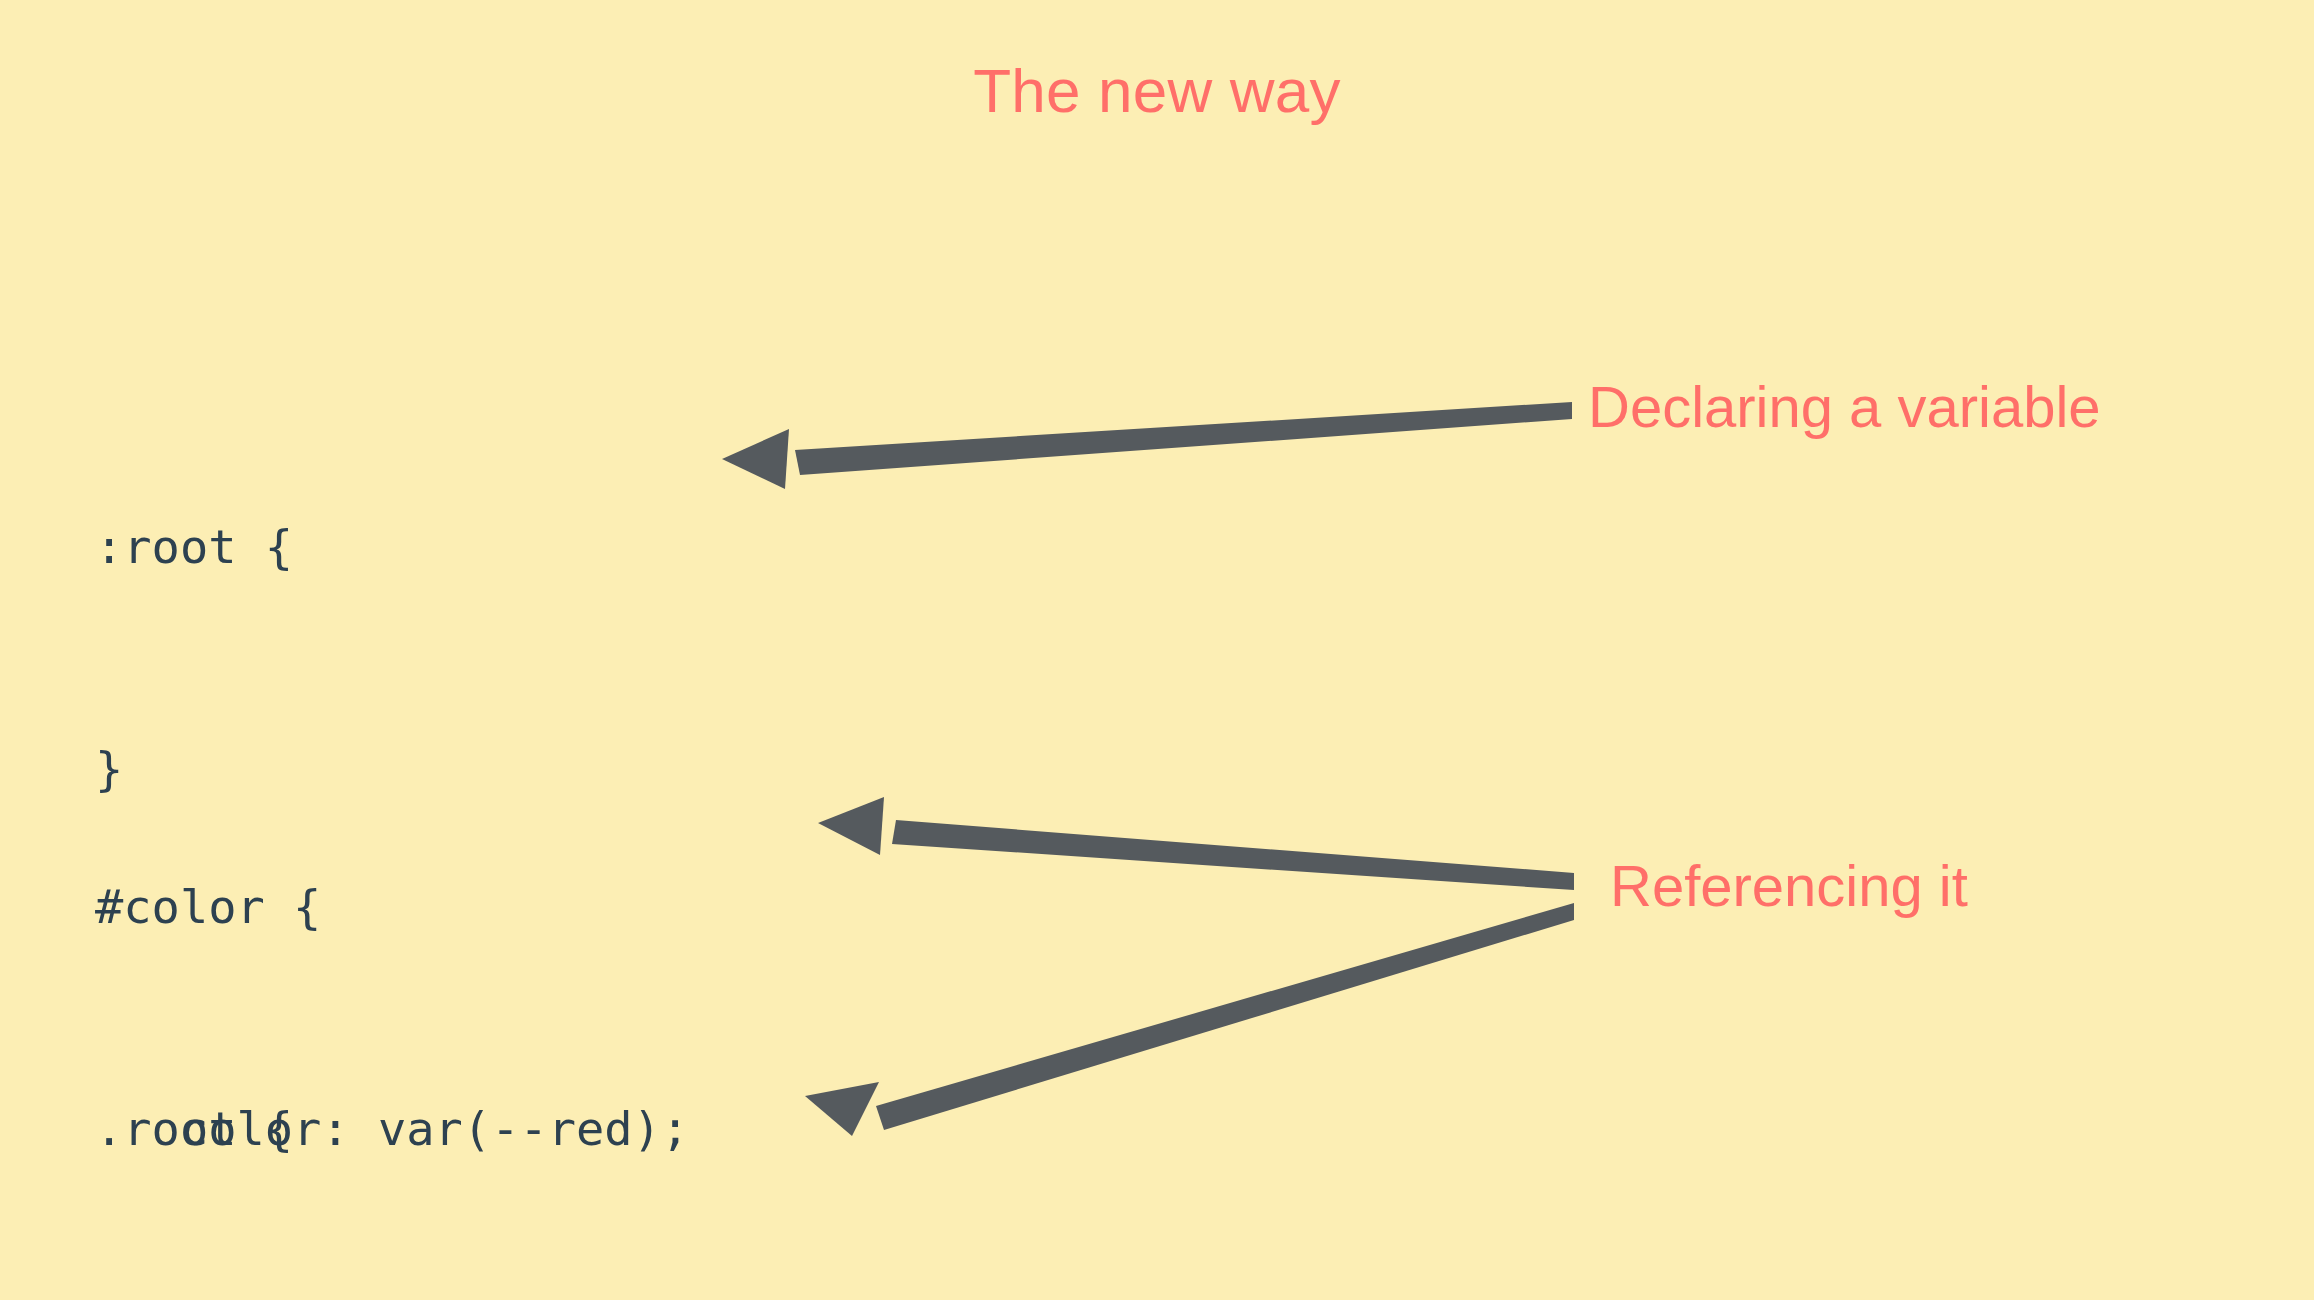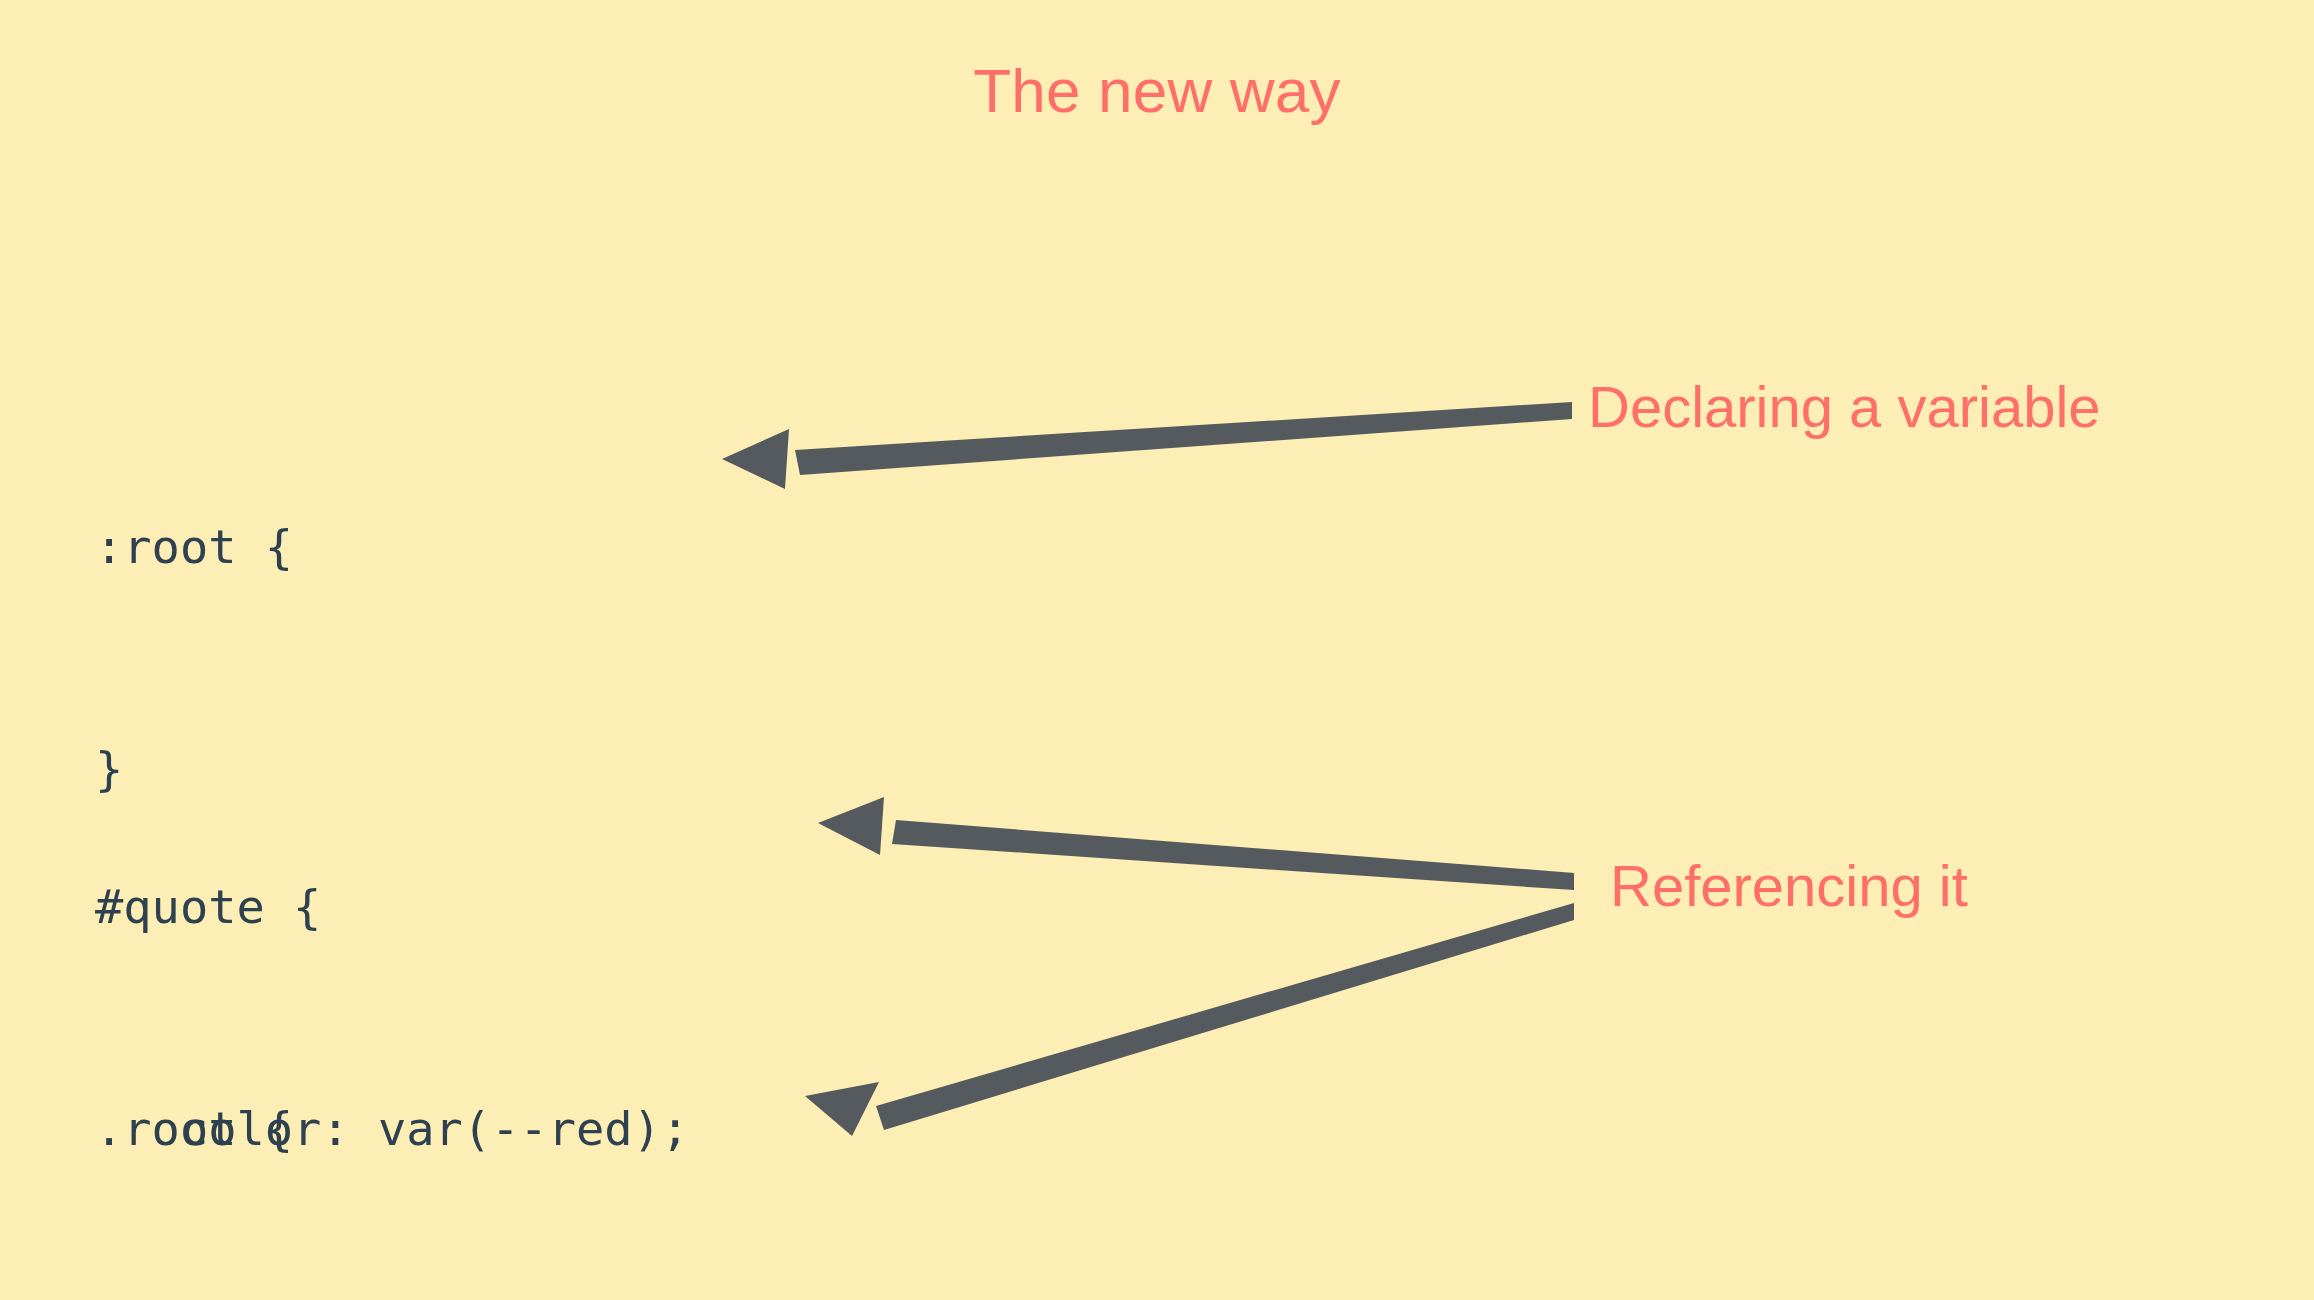--- a/index.html
+++ b/index.html
@@ -79,21 +79,21 @@
 <div class="slide">
 
   <div class="slide-title">The new way</div>
 
   <div class="code-block" id="code-root">
     <span class="code-line">:root {</span>
     <span class="code-line">}</span>
   </div>
 
   <div class="code-block" id="code-title">
-    <span class="code-line">#quote {</span>
+    <span class="code-line">#color {</span>
     <span class="code-line">   color: var(--red);</span>
     
   </div>
 
   <div class="code-block" id="code-quote">
     <span class="code-line">.root {</span>
     
     
   </div>
 

